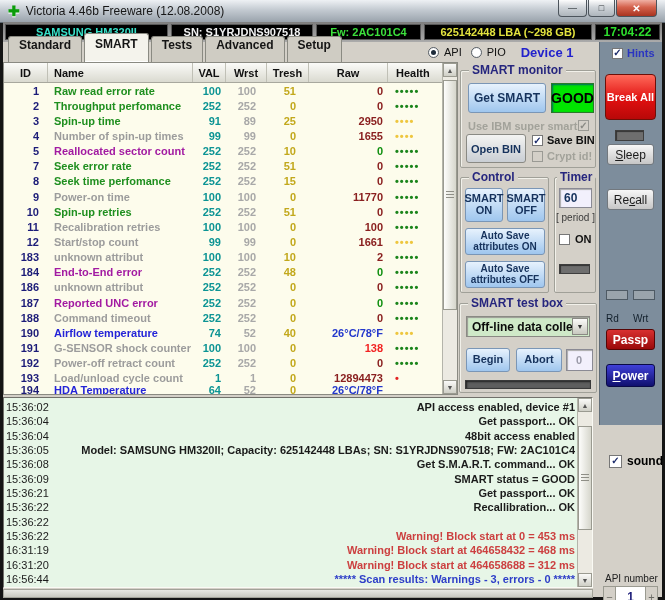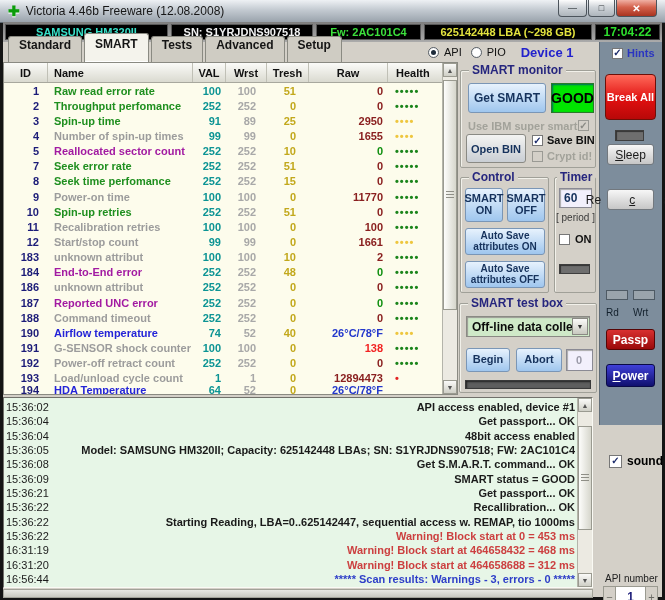--- a/index.html
+++ b/index.html
@@ -112,21 +112,21 @@
   .hints{position:absolute;left:13px;top:5px;display:flex;align-items:center;gap:4px;}
   .hints .cblabel{color:#2a35c0;}
   .breakall{position:absolute;left:6px;top:32px;width:51px;height:46px;border-radius:4px;
     background:linear-gradient(#ff6a5a,#e01010 55%,#b80808);border:1px solid #6e0f08;color:#fff;
     font-size:11px;font-weight:bold;display:flex;align-items:center;justify-content:center;box-sizing:border-box;}
   .sled{position:absolute;left:16px;top:88px;width:29px;height:11px;}
   .sgbtn{position:absolute;left:8px;width:47px;height:21px;background:linear-gradient(#f7f7f7,#c6c6c6);
     border:1px solid #72787e;border-radius:3px;color:#1c1c1c;font-size:12px;display:flex;align-items:center;justify-content:center;box-sizing:border-box;}
   .u{text-decoration:underline;}
   .rw{position:absolute;top:248px;left:0;width:63px;display:flex;justify-content:space-between;padding:0 7px;box-sizing:border-box;}
-  .rwcol{display:flex;flex-direction:column;align-items:flex-start;gap:7px;}
+  .rwcol{display:flex;flex-direction:column;align-items:flex-start;gap:13px;}
   .rwbox{width:22px;height:10px;background:#9aa4ac;border:1px solid #4e5a64;box-sizing:border-box;}
   .rwlabel{font-size:10px;color:#13202c;}
   .passp{position:absolute;left:7px;top:287px;width:49px;height:21px;border-radius:3px;
     background:linear-gradient(#d83030,#9a0a0a);border:1px solid #570505;color:#fff;font-size:12px;font-weight:bold;
     display:flex;align-items:center;justify-content:center;box-sizing:border-box;}
   .powerb{position:absolute;left:7px;top:322px;width:49px;height:23px;border-radius:3px;
     background:linear-gradient(#4040d8,#1212900 60%,#10106e);background:linear-gradient(#4040d8,#10106e);border:1px solid #0a0a46;
     color:#fff;font-size:12px;font-weight:bold;display:flex;align-items:center;justify-content:center;box-sizing:border-box;}
   .soundrow{position:absolute;left:10px;top:412px;display:flex;align-items:center;gap:5px;}
   .soundrow .cb{width:13px;height:13px;}
@@ -456,21 +456,21 @@
       <div class="hints">
         <span class="cb">✓</span>
         <span class="cblabel">Hints</span>
       </div>
       <div class="breakall">Break All</div>
       <div class="sled led"></div>
       <div class="sgbtn" style="top:102px;">
         <span class="u">S</span>
           <span>leep</span>
       </div>
-      <div class="sgbtn" style="top:147px;gap:28px;">
+      <div class="sgbtn" style="top:147px;">
         <span>Re</span>
           <span class="u">c</span>
           <span>all</span>
       </div>
       <div class="rw">
         <div class="rwcol">
           <div class="rwbox"></div>
           <span class="rwlabel">Rd</span>
         </div>
         <div class="rwcol">
@@ -524,21 +524,20 @@
           <div class="logline">
           <span class="ltime">15:36:21</span>
           <span class="ltext l-black">Get passport... OK</span>
         </div>
           <div class="logline">
           <span class="ltime">15:36:22</span>
           <span class="ltext l-black">Recallibration... OK</span>
         </div>
           <div class="logline">
           <span class="ltime">15:36:22</span>
-          <span class="ltext l-black">Starting Reading, LBA=0..625142447, sequential access w. REMAP, tio 1000ms</span>
         </div>
           <div class="logline">
           <span class="ltime">15:36:22</span>
           <span class="ltext l-red">Warning! Block start at 0 = 453 ms</span>
         </div>
           <div class="logline">
           <span class="ltime">16:31:19</span>
           <span class="ltext l-red">Warning! Block start at 464658432 = 468 ms</span>
         </div>
           <div class="logline">

